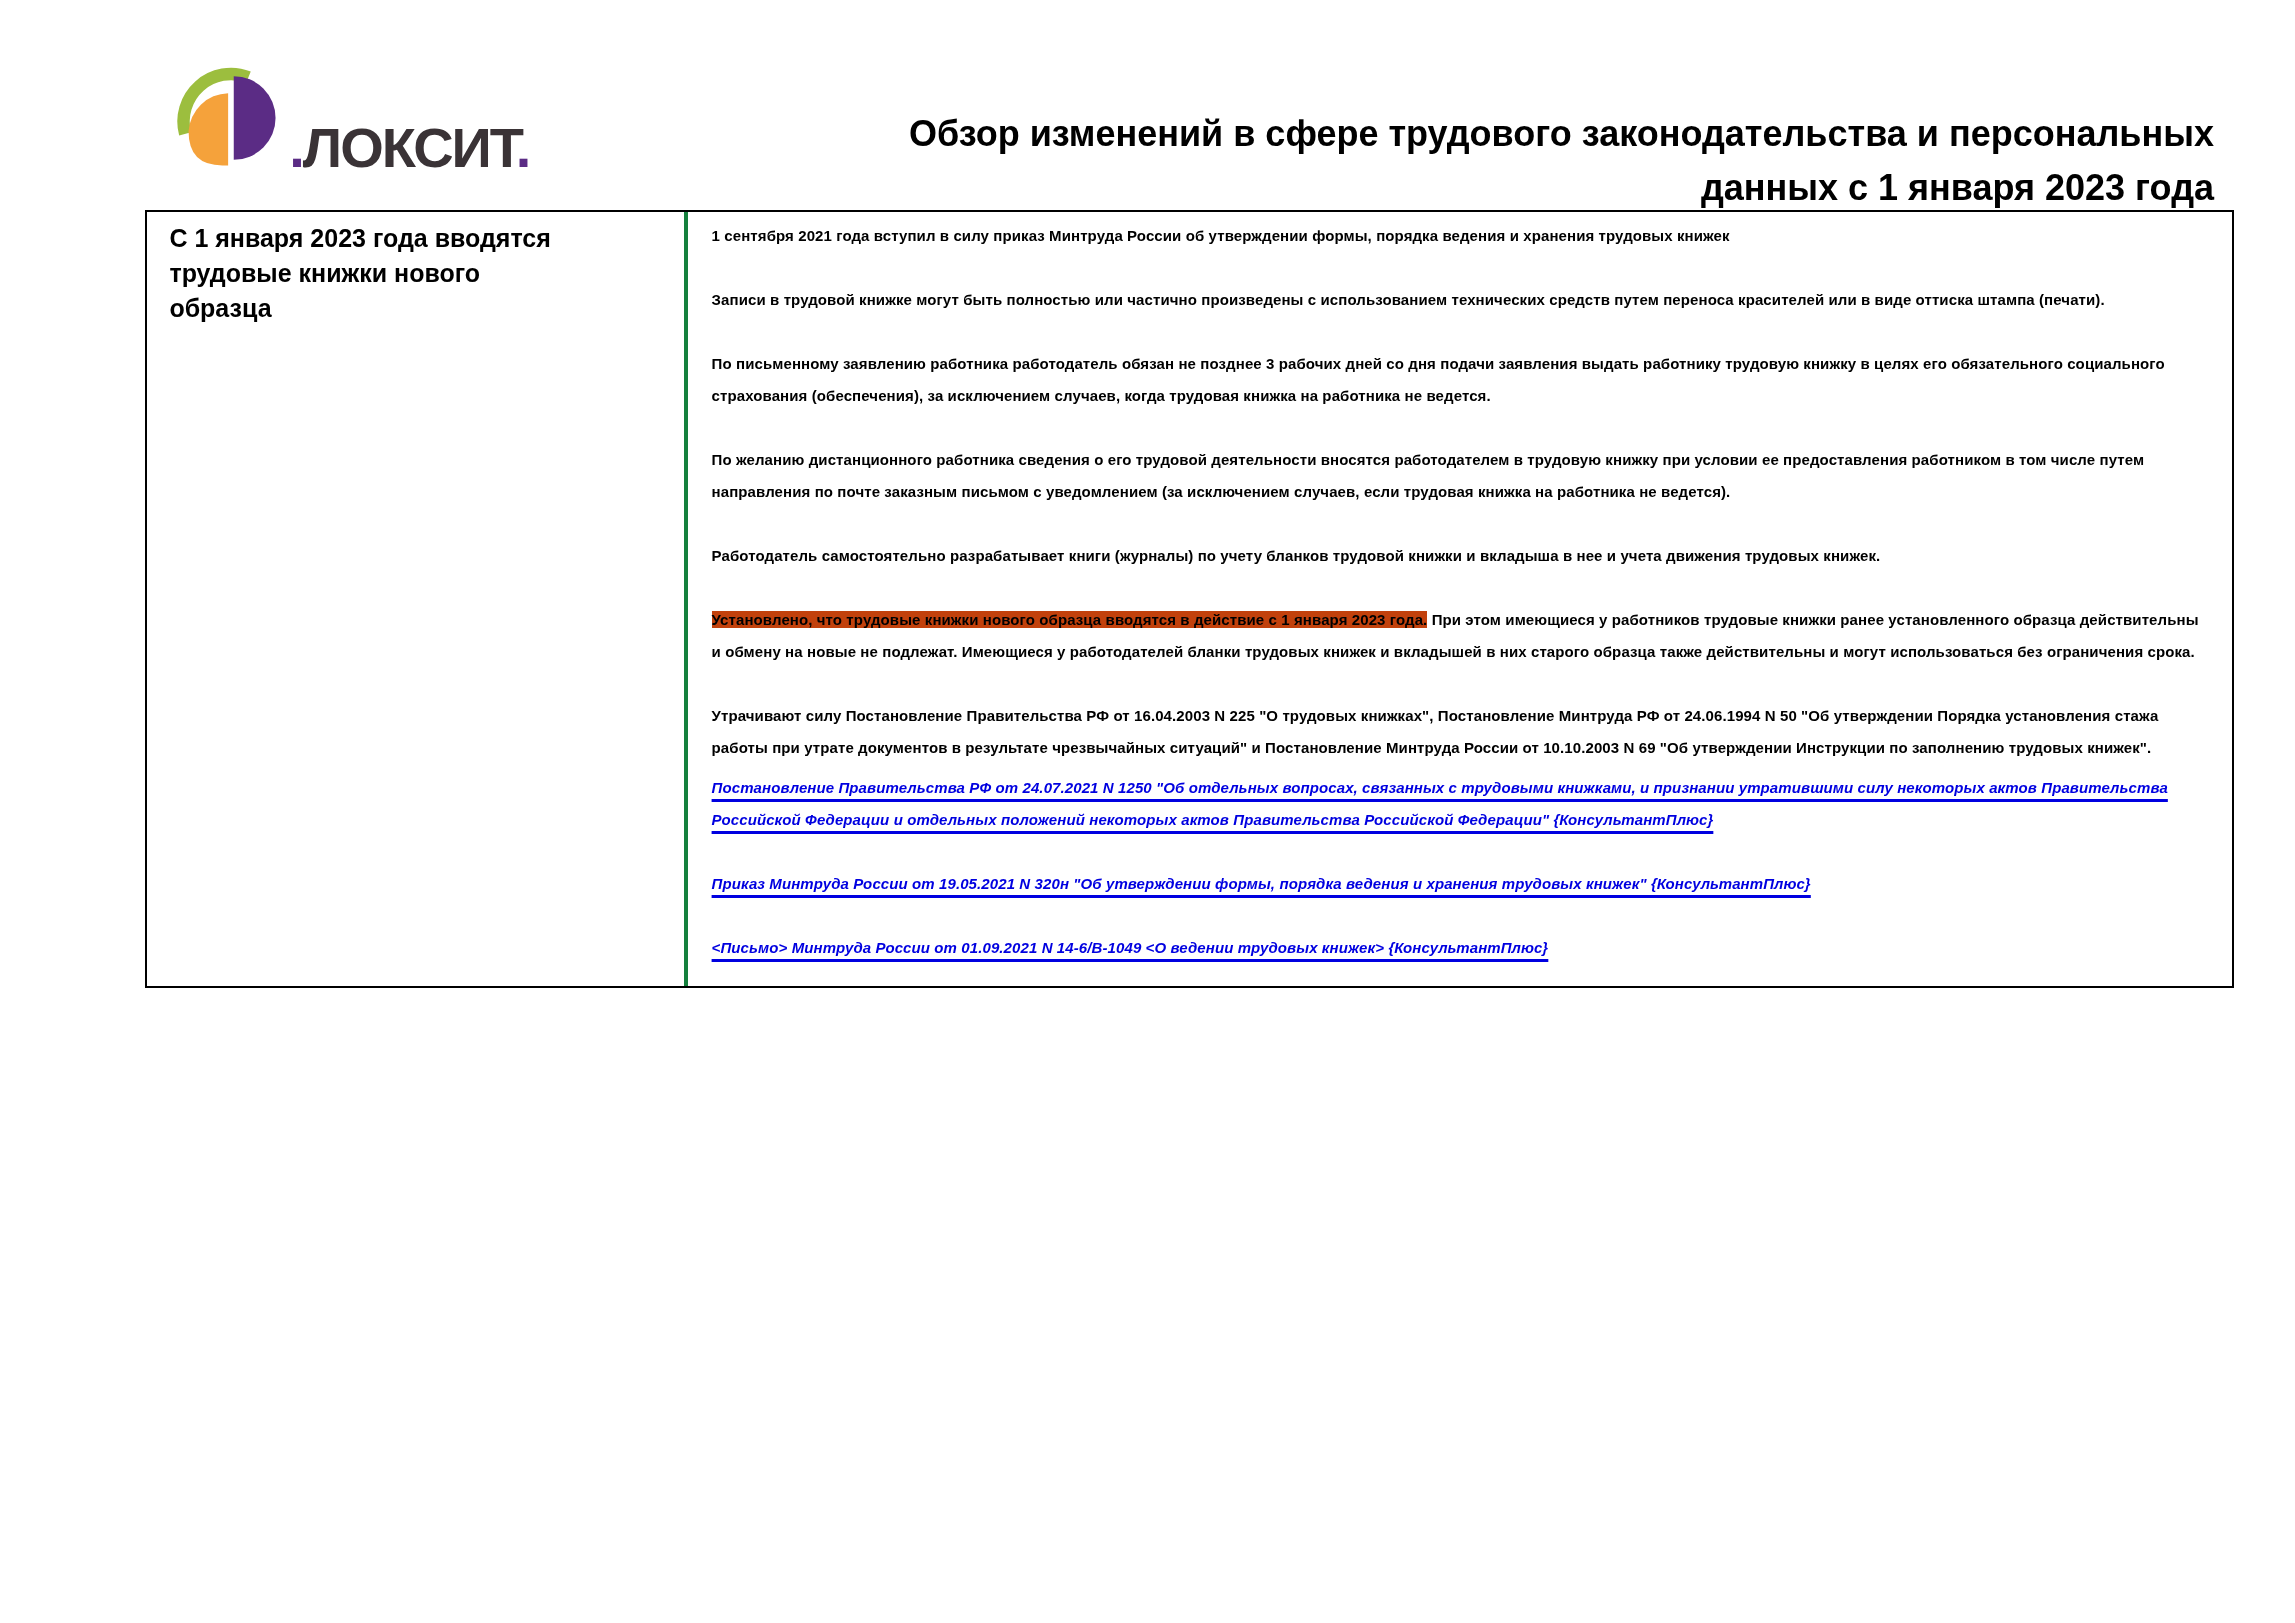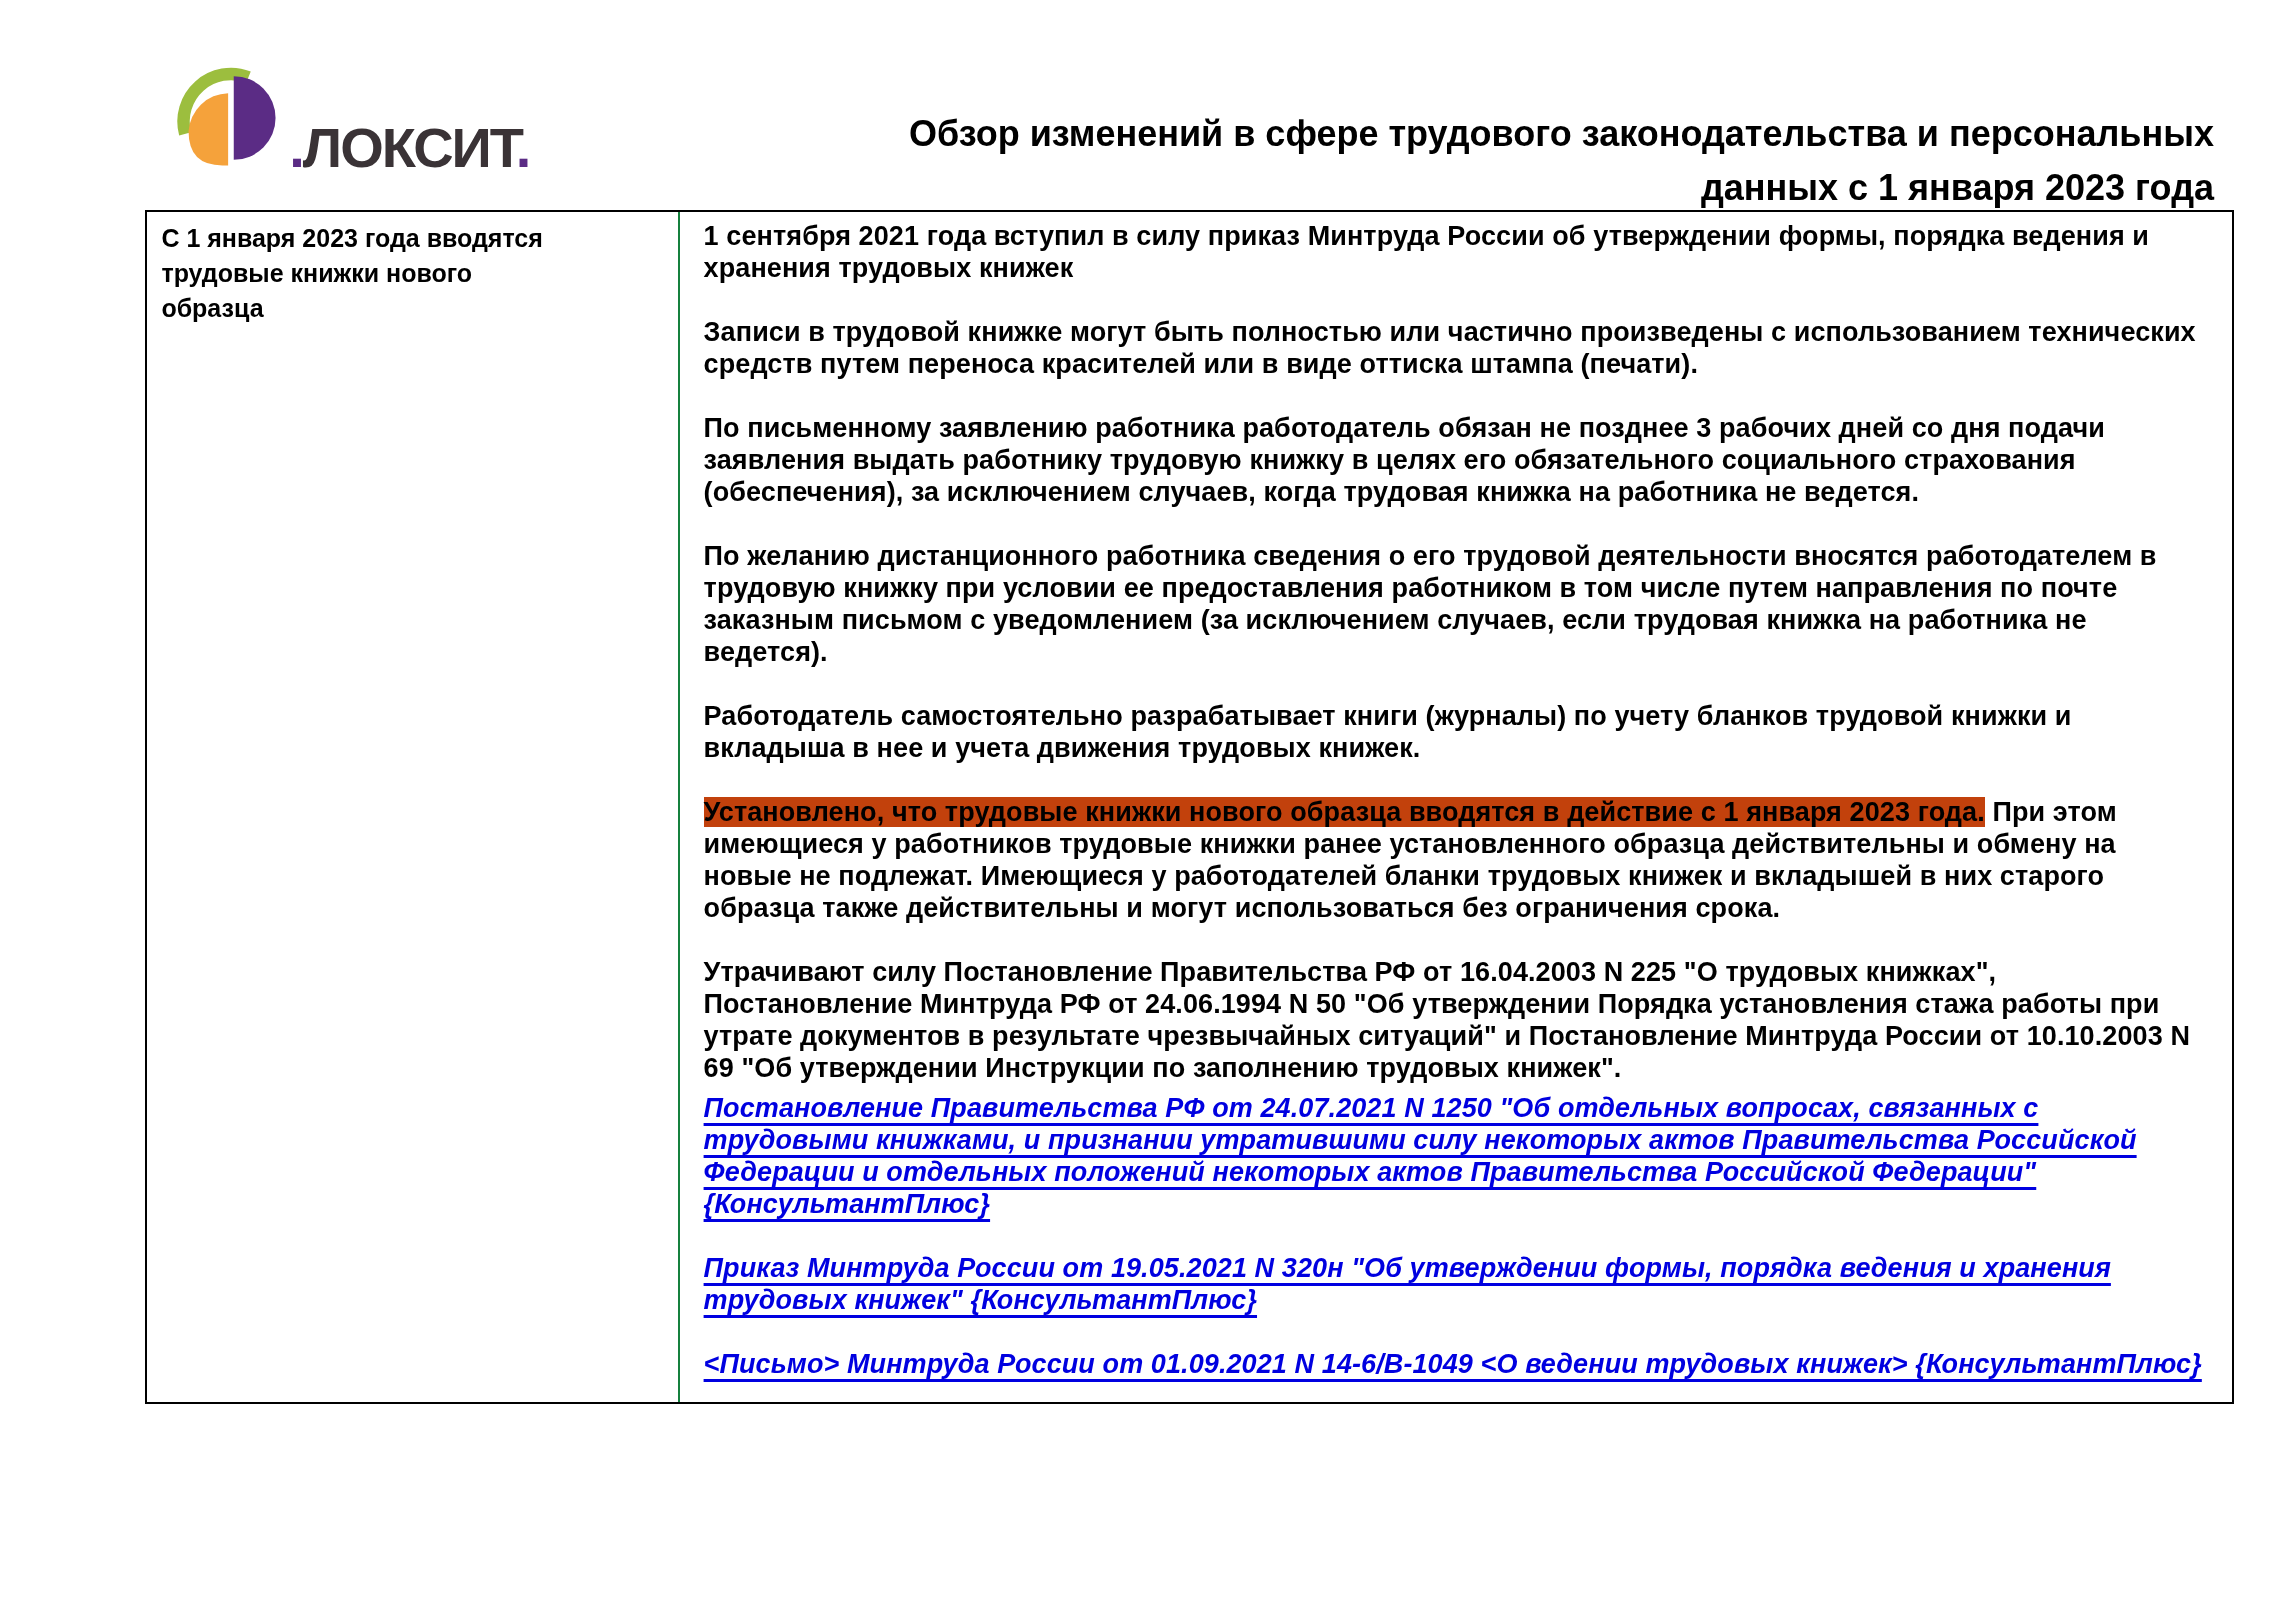--- a/index.html
+++ b/index.html
@@ -58,30 +58,31 @@
     background: #fecdfb;
     border-bottom: 2.6px solid #000;
     text-align: center;
     font-size: 33px;
     padding: 5.2px 0 7.9px 0;
   }
   .tbody { display: flex; align-items: stretch; }
   .left-cell {
     flex: 0 0 533px;
     width: 533px;
-    border-right: 2px solid #15803d;
+    border-right: 4px solid #15803d;
     padding: 9.2px 18.3px 13px 14.4px;
     font-size: 25px;
     line-height: 35px;
     white-space: pre-line;
+    margin-left: 8px;
   }
   .right-cell {
     flex: 1 1 auto;
     padding: 3.9px 30px 22px 23.6px;
-    font-size: 27px;
+    font-size: 15px;
     line-height: 32px;
     letter-spacing: 0.1px;
   }
   .right-cell p { margin: 32px 0 0 0; }
   .right-cell p:first-child { margin-top: 3.9px; }
   .right-cell p.tight { margin-top: 8px; }
 
   .hl { background: #c2410c; }
 
   a.doclink {

